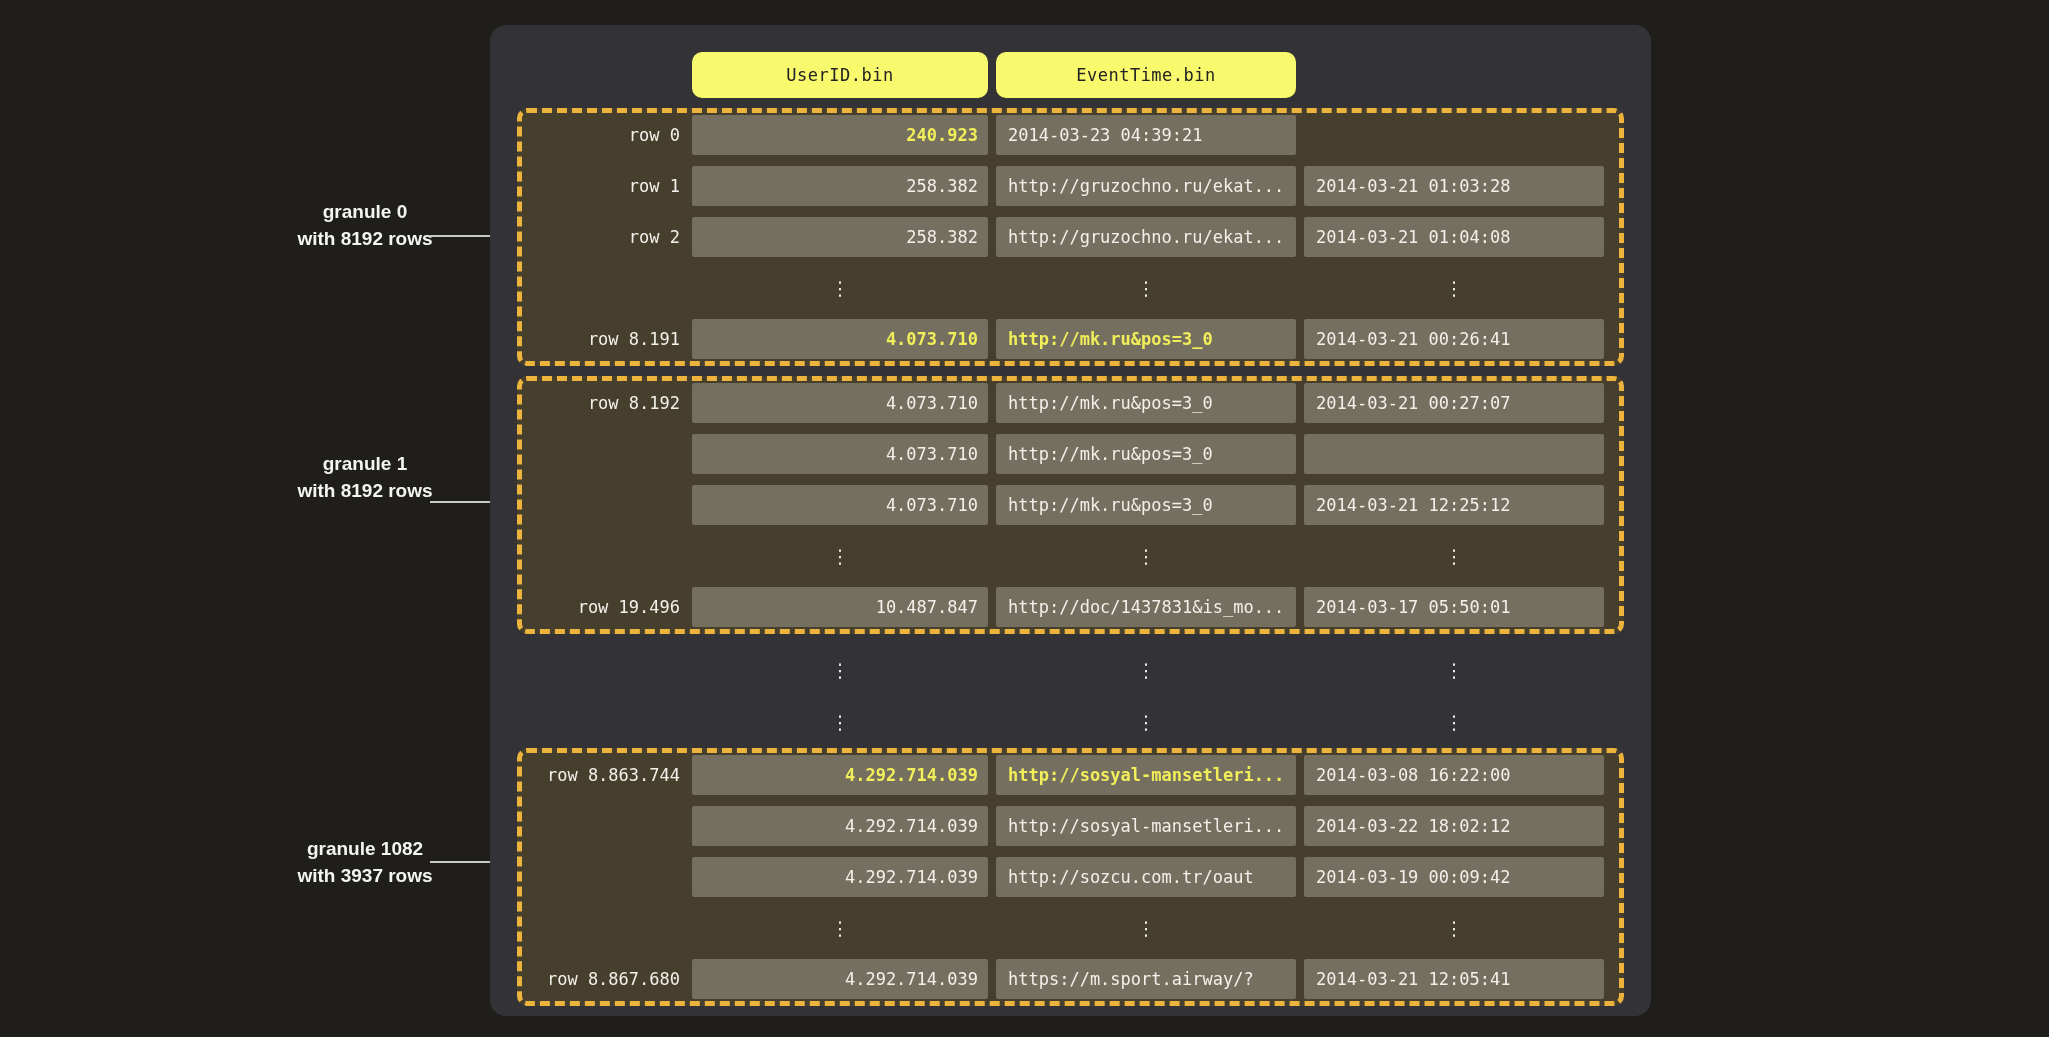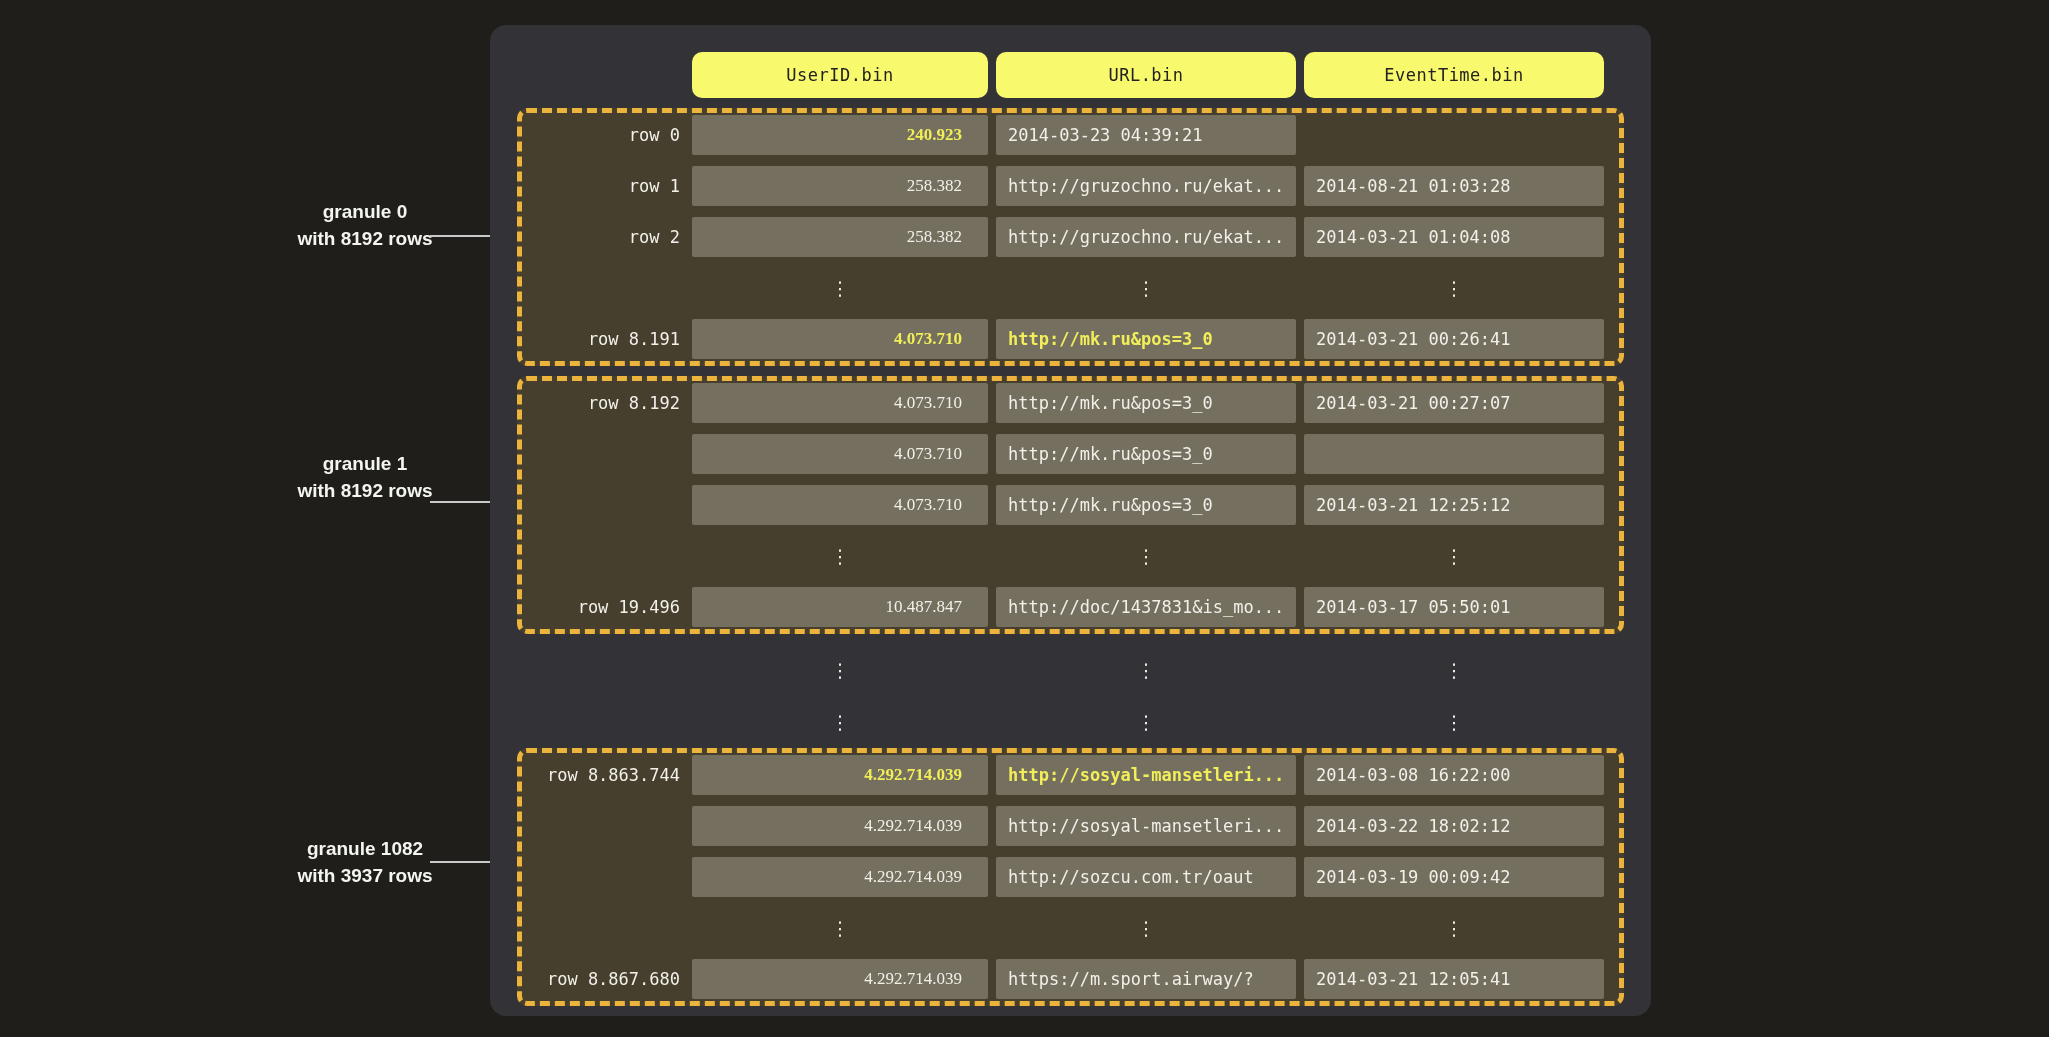--- a/index.html
+++ b/index.html
@@ -51,21 +51,21 @@
     text-align:right; padding-right:4px;
     white-space:nowrap;
   }
   .cell {
     background: var(--c-cell_bg, #756f60);
     color: var(--c-cell_text, #f2f0e9);
     font-size:17px; line-height:40px;
     border-radius:2px;
     white-space:nowrap; overflow:hidden;
   }
-  .cell.uid { text-align:right; padding-right:26px;font-family:Liberation Serif, serif; }
+  .cell.uid { text-align:right; padding-right:10px; }
   .cell.url, .cell.time { text-align:left; padding-left:12px; }
   .cell.hl { color: var(--c-highlight_text, #f1ee5a); font-weight:bold; }
 
   .ecell {
     background:transparent;
     color: var(--c-cell_text, #f2f0e9);
     font-size:19px; line-height:40px;
     text-align:center;
   }
 
@@ -110,36 +110,35 @@
   <div>granule 1082</div>
   <div>with 3937 rows</div>
 </div>
 <div class="arrow" style="top:861px"></div>
 
 <div class="panel">
 
   <div class="header-row">
     <div></div>
     <div class="chip">UserID.bin</div>
-    <div class="chip">URL.bin</div>
     <div class="chip">EventTime.bin</div>
   </div>
 
   <div class="granule">
     <div class="rows">
       <div class="g-row">
         <div class="rlabel">row 0</div>
         <div class="cell uid hl">240.923</div>
         <div class="cell time">2014-03-23 04:39:21</div>
       </div>
       <div class="g-row">
         <div class="rlabel">row 1</div>
         <div class="cell uid">258.382</div>
         <div class="cell url">http://gruzochno.ru/ekat...</div>
-        <div class="cell time">2014-08-21 01:03:28</div>
+        <div class="cell time">2014-03-21 01:03:28</div>
       </div>
       <div class="g-row">
         <div class="rlabel">row 2</div>
         <div class="cell uid">258.382</div>
         <div class="cell url">http://gruzochno.ru/ekat...</div>
         <div class="cell time">2014-03-21 01:04:08</div>
       </div>
       <div class="g-row">
         <div class="rlabel"></div>
         <div class="ecell">⋮</div>

